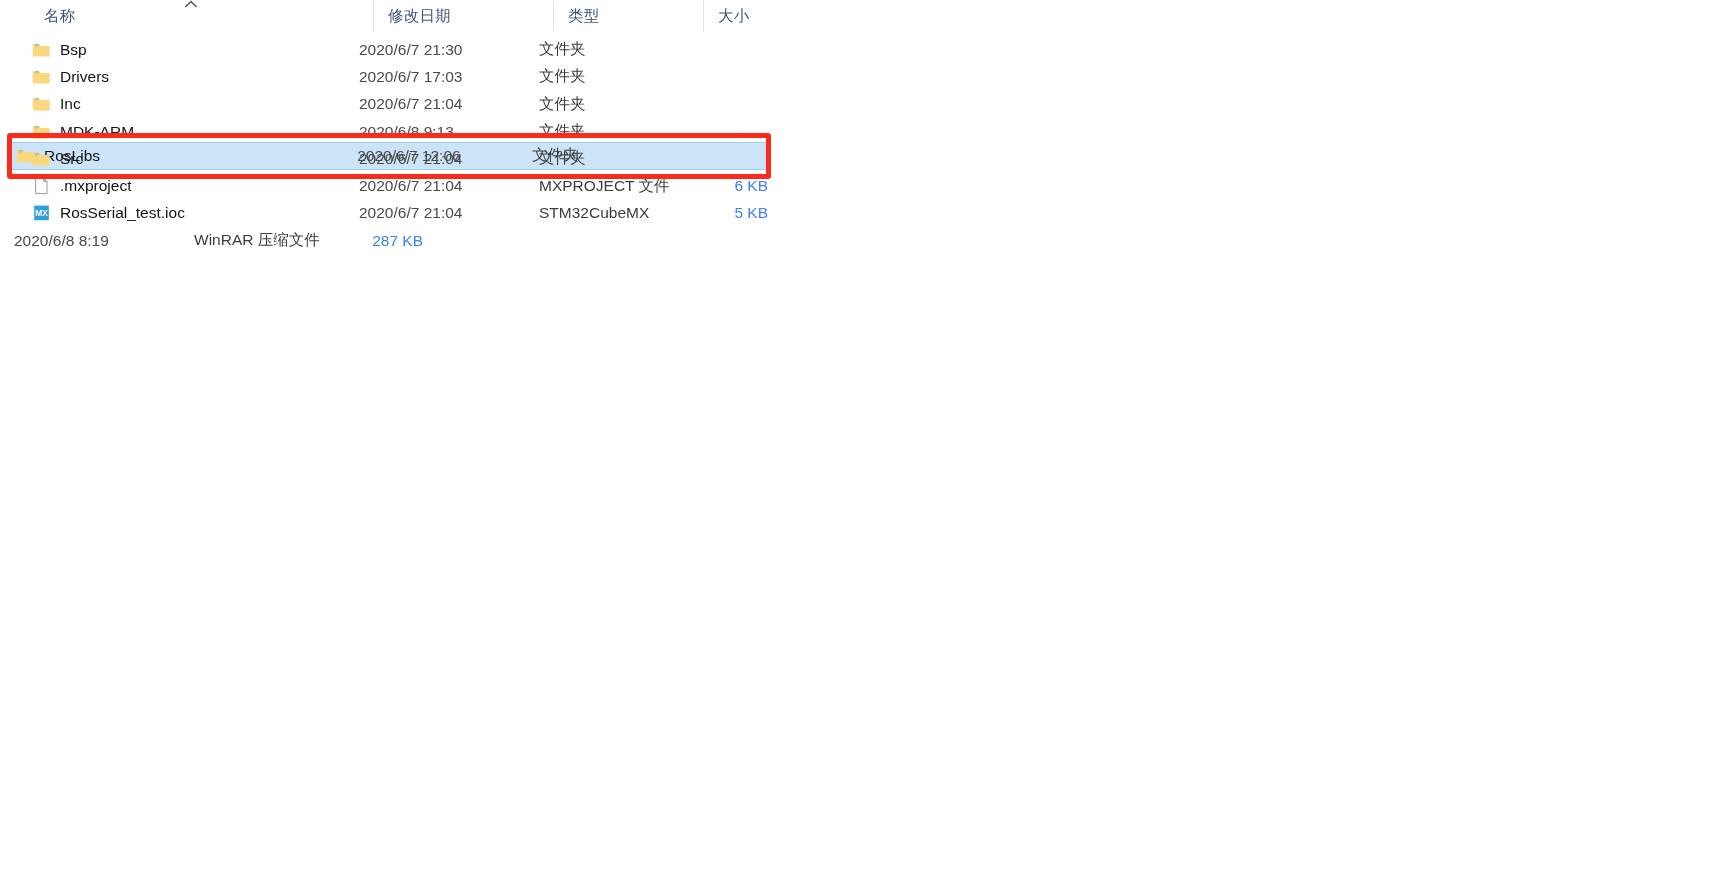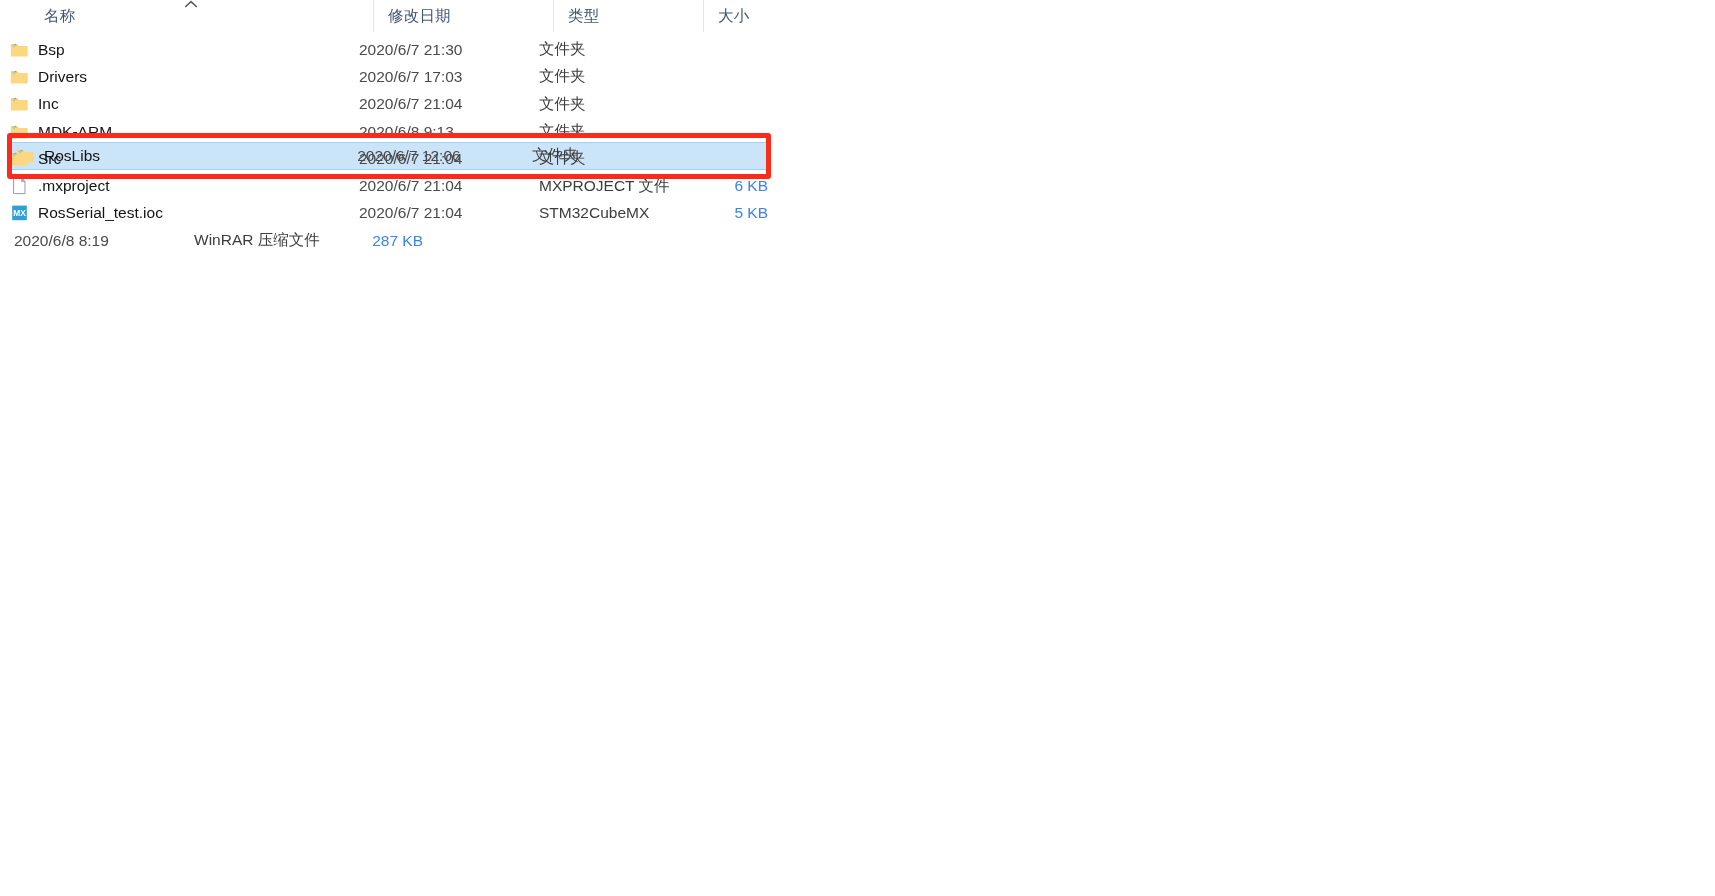--- a/index.html
+++ b/index.html
@@ -87,21 +87,21 @@
   }
   .cell {
     height: 27.3px;
     display: flex;
     align-items: center;
     box-sizing: border-box;
     white-space: nowrap;
     overflow: hidden;
   }
   .cell.name {
-    padding-left: 10px;
+    padding-left: 32px;
     gap: 9px;
     color: #131313;
   }
   .cell.date {
     padding-left: 14px;
     color: #4a4a4a;
   }
   .cell.type {
     padding-left: 14px;
     color: #3c3c3c;

